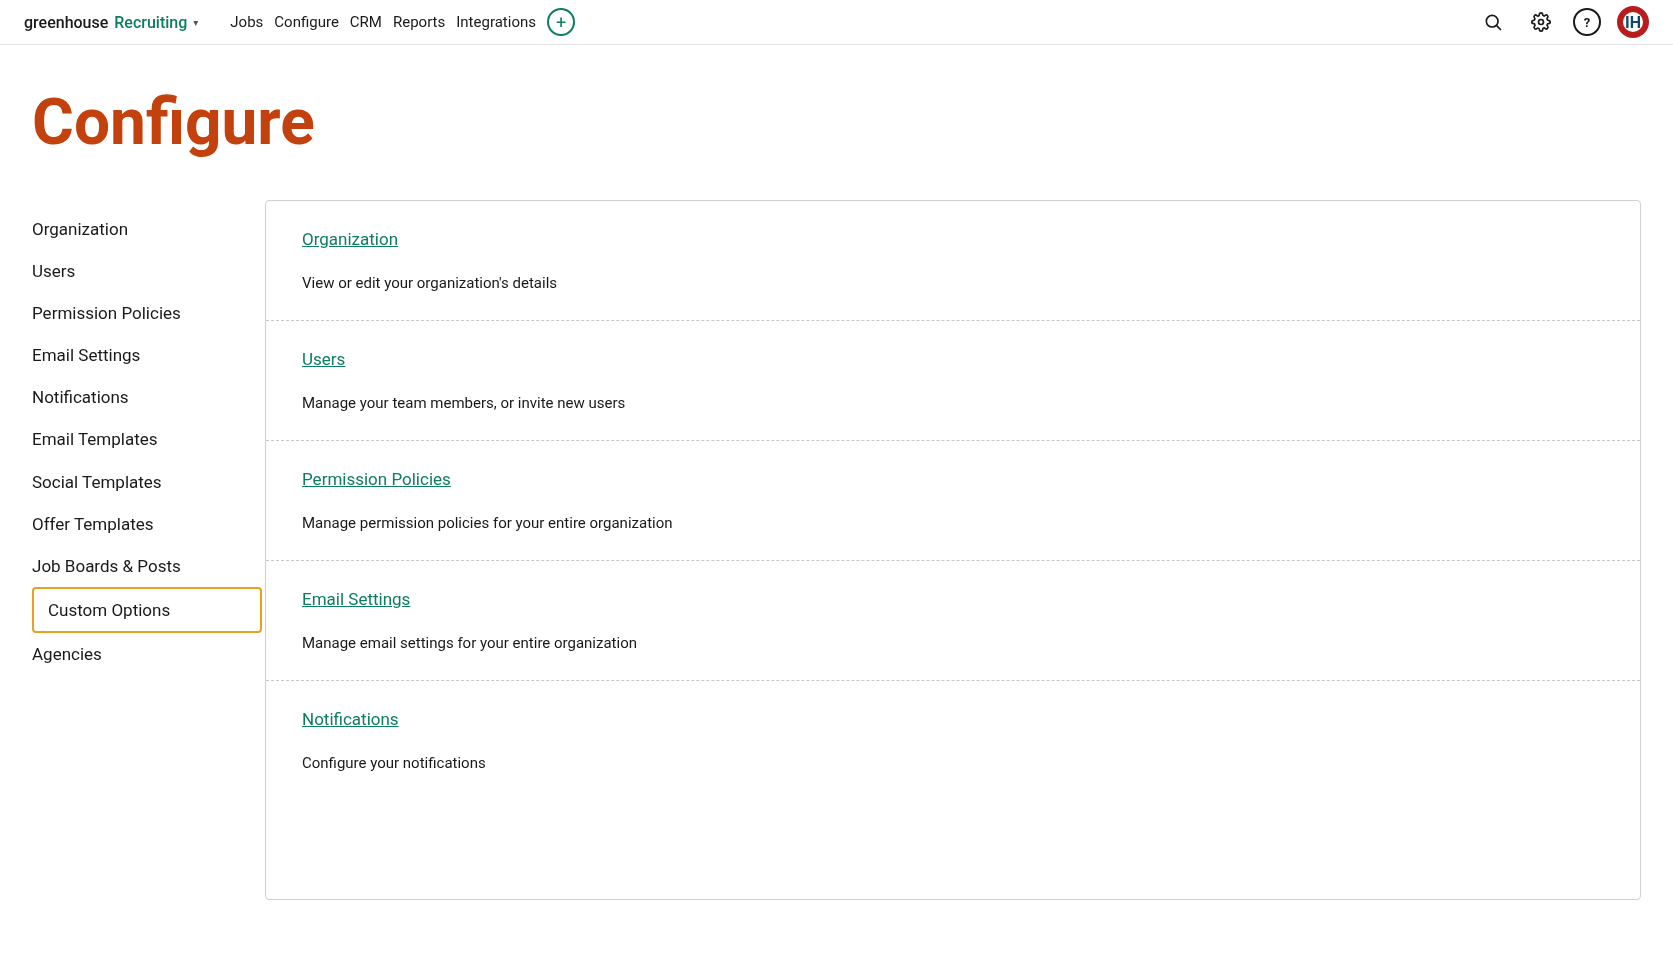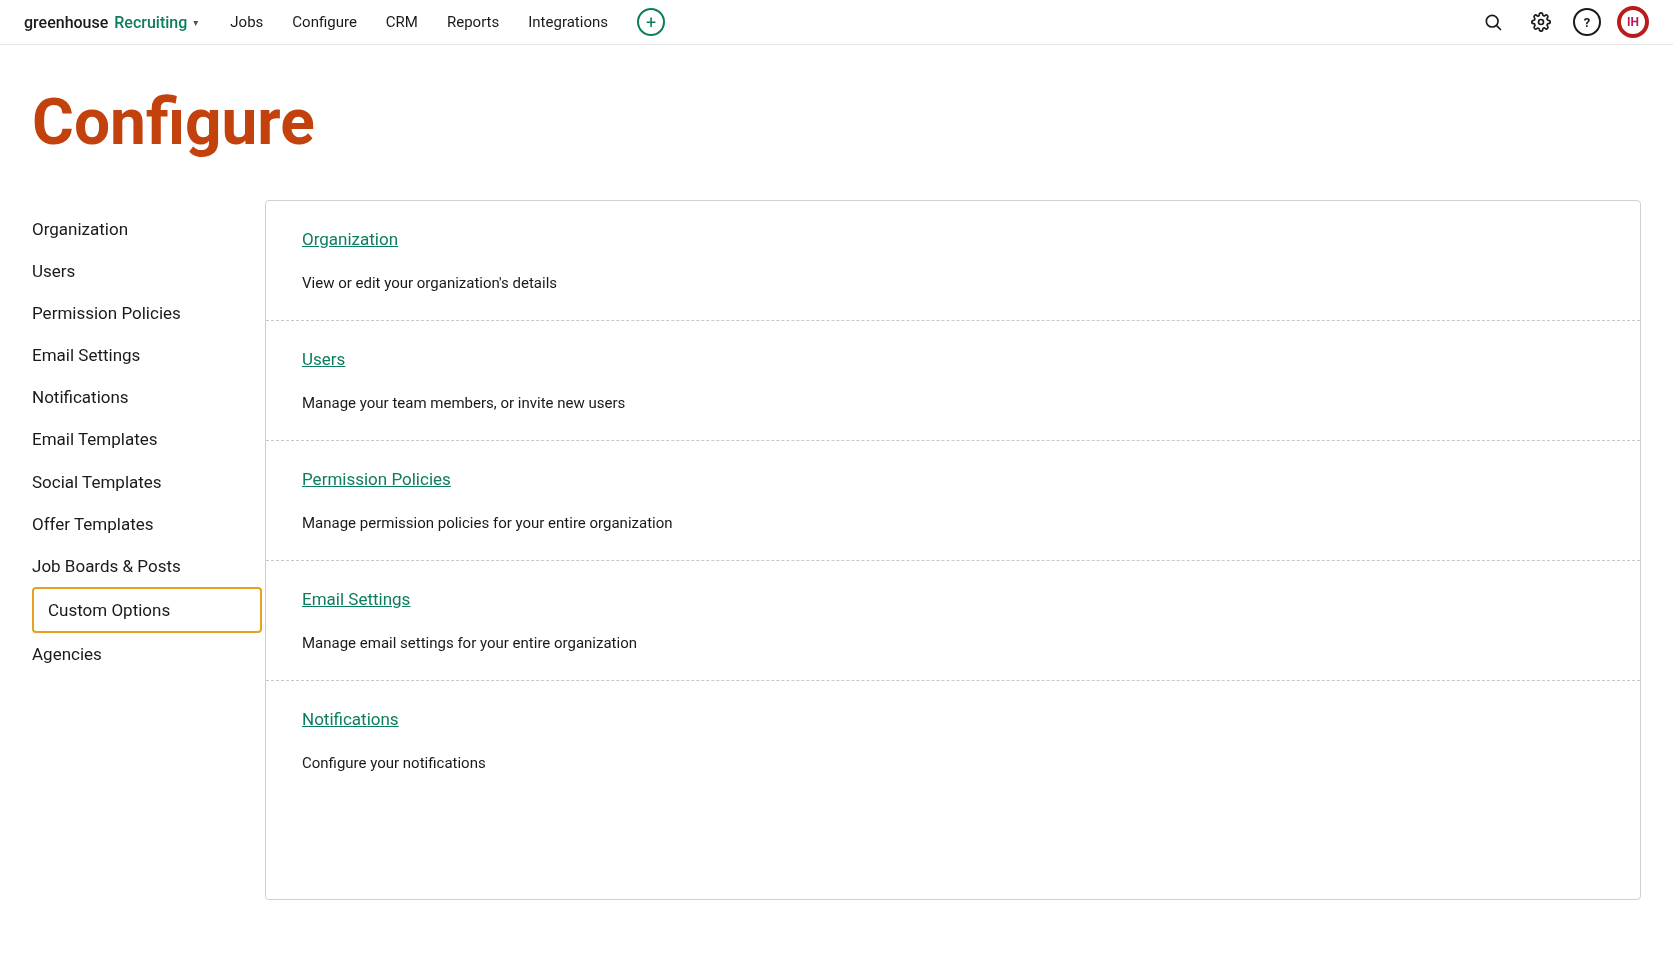--- a/index.html
+++ b/index.html
@@ -23,21 +23,21 @@
       cursor: pointer;
     }
     .nav-brand-greenhouse {
       color: #1a1a1a;
     }
     .nav-brand-recruiting {
       color: #0d7d5f;
     }
     .nav-links {
       display: flex;
-      gap: 29px;
+      gap: 11px;
       align-items: center;
     }
     .nav-link {
       font-size: 15px;
       color: #1a1a1a;
       text-decoration: none;
       cursor: pointer;
     }
     .nav-add-btn {
       width: 28px;
@@ -80,28 +80,28 @@
       justify-content: center;
       font-size: 13px;
       font-weight: bold;
       cursor: pointer;
       color: #1a1a1a;
     }
     .nav-avatar {
       width: 32px;
       height: 32px;
       border-radius: 50%;
-      border: 4px solid #b91c1c;
-      display: flex;
-      align-items: center;
-      justify-content: center;
-      font-size: 12px;
+      border: 6px solid #b91c1c;
+      display: flex;
+      align-items: center;
+      justify-content: center;
+      font-size: 16px;
       font-weight: bold;
       cursor: pointer;
-      color: #be185d;
+      color: #0c4a6e;
     }
     .nav-chevron {
       font-size: 10px;
       color: #555;
       cursor: pointer;
     }
 
     
     .page-container {
       padding: 40px 32px;

